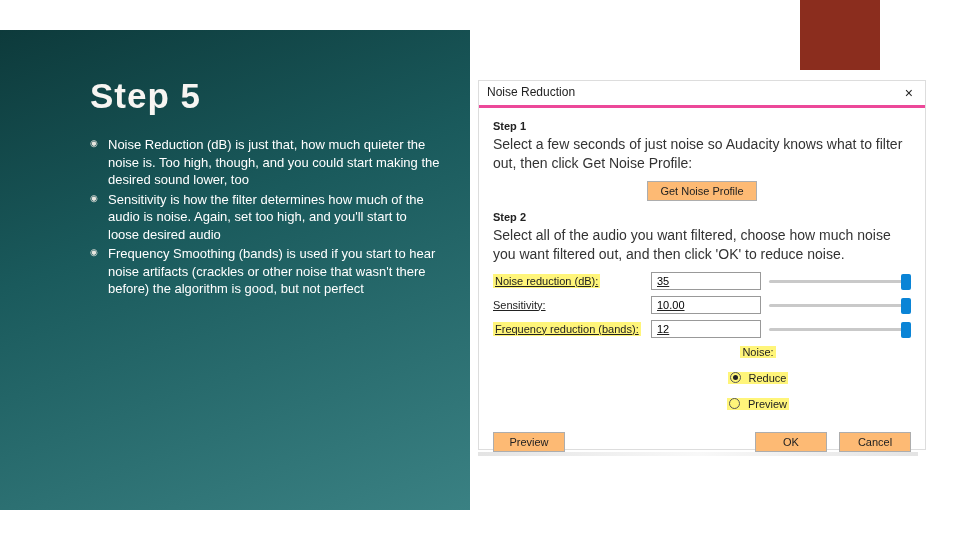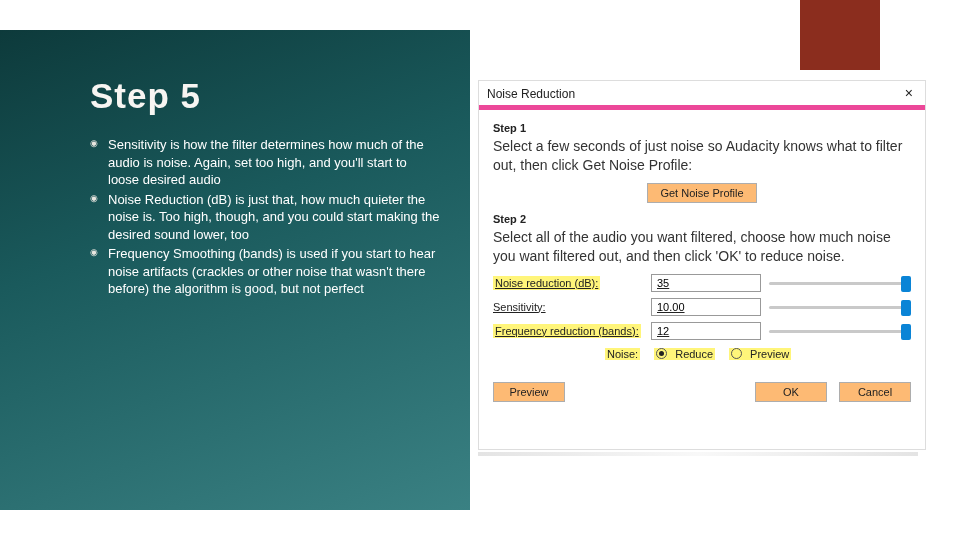--- a/index.html
+++ b/index.html
@@ -56,24 +56,24 @@
     left: 478px; top: 80px;
     width: 448px; height: 370px;
     background: #fff;
     font-size: 11px;
     color: #222;
     border: 1px solid #ddd;
   }
   .dlg-title {
     padding: 4px 8px;
     font-size: 12px;
-    border-bottom: 5px solid #ec4899;
+    border-bottom: 3px solid #ec4899;
     display: flex;
     justify-content: space-between;
-    align-items: flex-end;
+    align-items: flex-start;
   }
   .dlg-close {
     font-size: 14px;
     padding: 0 4px;
   }
   .dlg-body { padding: 8px 14px 10px 14px; }
   .step-label { font-weight: 600; margin: 4px 0 3px; }
   .step-text { margin-bottom: 8px; font-size: 14px; color: #333; line-height: 1.35; }
   .center { text-align: center; }
   .btn {
@@ -121,20 +121,21 @@
     top: 2px;
     width: 10px; height: 16px;
     background: #0a84d6;
     border-radius: 2px;
   }
   .noise-row {
     display: flex;
     align-items: center;
     gap: 14px;
     margin: 8px 0 14px 112px;
+    flex-direction: column;
   }
   .radio {
     display: inline-flex;
     align-items: center;
     gap: 8px;
     font-size: 11px;
     justify-content: flex-end;
   }
   .radio .dot {
     width: 11px; height: 11px;
@@ -167,22 +168,22 @@
   }
 </style>
 </head>
 <body>
 
 <div class="accent-bar"></div>
 
 <div class="slide">
   <div class="slide-title">Step 5</div>
   <ul class="bullets">
+    <li>Noise Reduction (dB) is just that, how much quieter the noise is. Too high, though, and you could start making the desired sound lower, too</li>
     <li>Sensitivity is how the filter determines how much of the audio is noise. Again, set too high, and you'll start to loose desired audio</li>
-    <li>Noise Reduction (dB) is just that, how much quieter the noise is. Too high, though, and you could start making the desired sound lower, too</li>
     <li>Frequency Smoothing (bands) is used if you start to hear noise artifacts (crackles or other noise that wasn't there before) the algorithm is good, but not perfect</li>
   </ul>
 </div>
 
 <div class="dialog">
   <div class="dlg-title">
     <span>Noise Reduction</span>
     <span class="dlg-close">×</span>
   </div>
   <div class="dlg-body">

